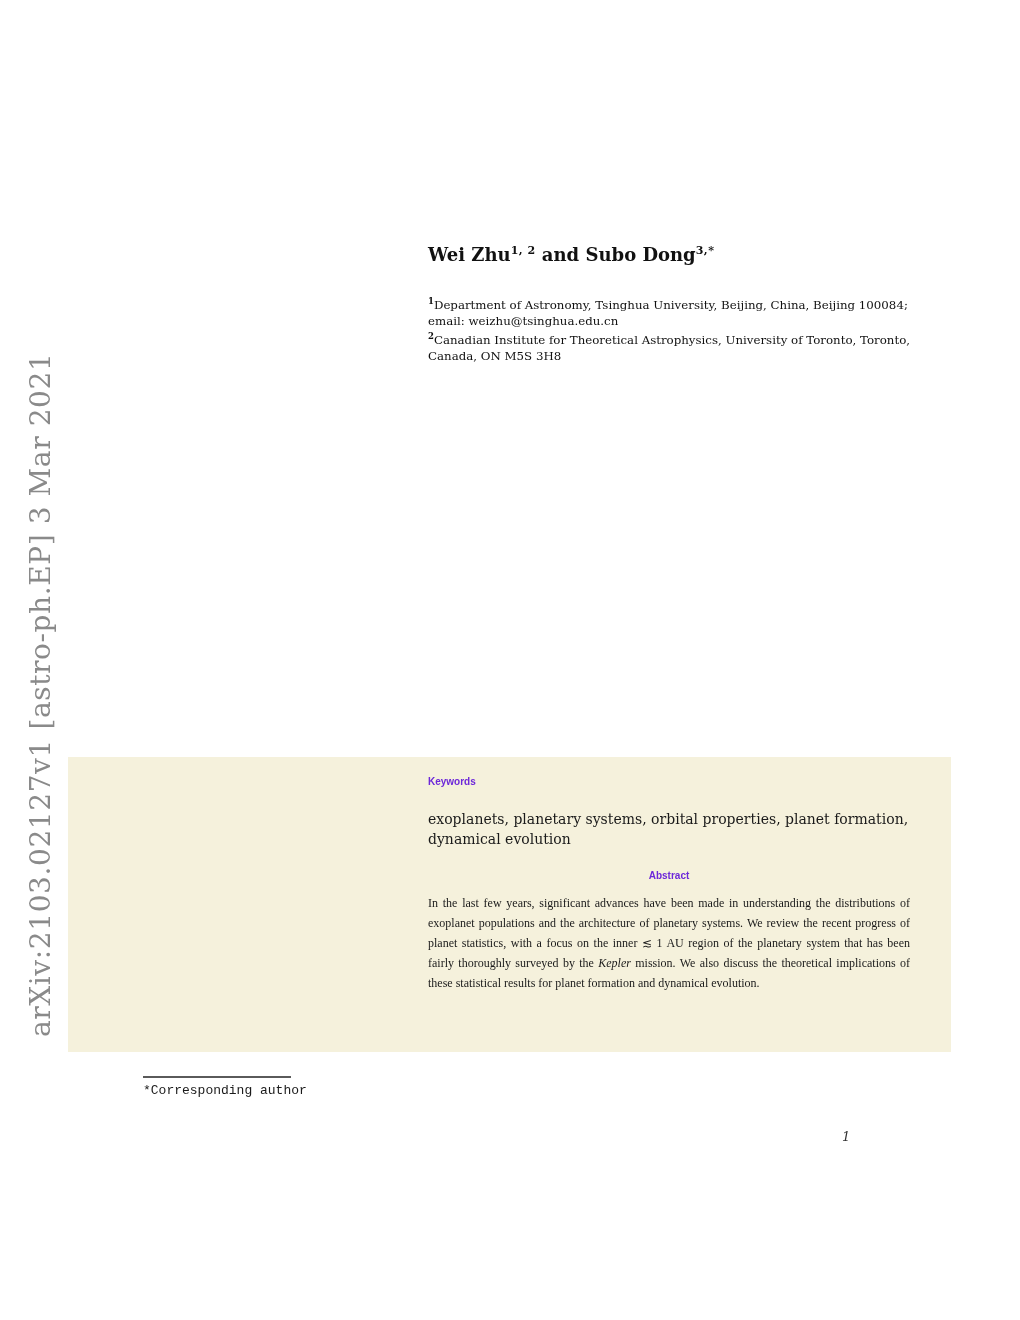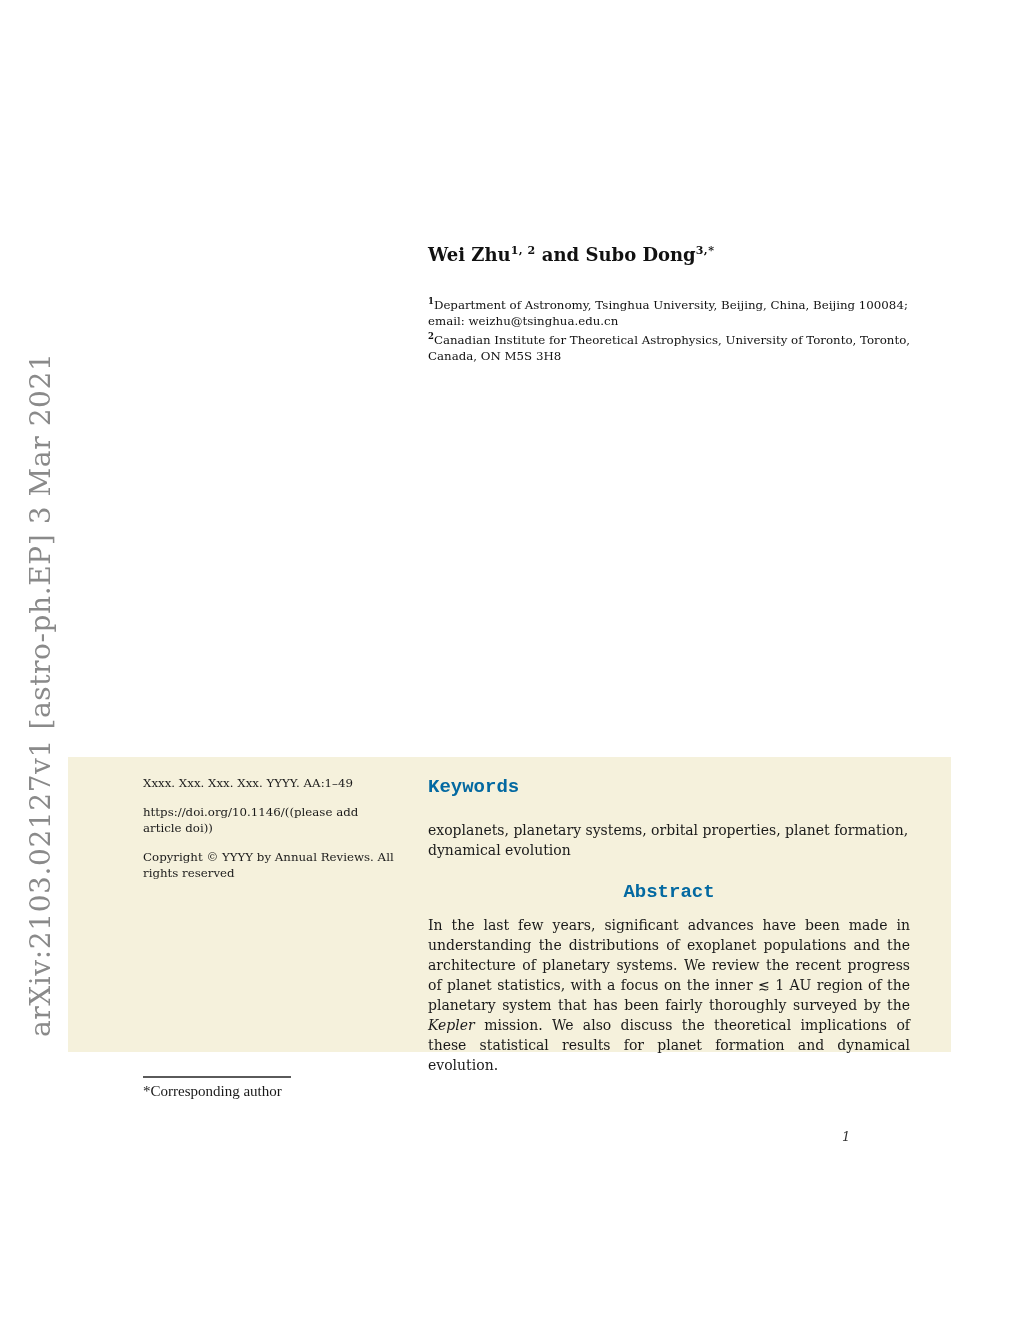--- a/index.html
+++ b/index.html
@@ -80,54 +80,55 @@
     color: #1a1a1a;
   }
   .panel-left p { margin: 0 0 13px 0; }
   .panel-right {
     position: absolute;
     left: 360px;
     top: 19px;
     width: 482px;
   }
   .side-label {
-    font-family: Liberation Mono, monospace;
+    font-family: Liberation Sans, sans-serif;
     font-weight: bold;
-    font-size: 19px;
-    color: #0369a1;
+    font-size: 10px;
+    color: #6d28d9;
   }
   .keywords-text {
     margin-top: 23px;
     font-size: 14px;
     line-height: 19.5px;
   }
   .abstract-label { margin-top: 21px; text-align: center; }
   .abstract-text {
     margin-top: 12px;
-    font-size: 14px;
+    font-size: 12px;
     line-height: 20px;
     text-align: justify;
+    font-family: Liberation Serif, serif;
   }
   .kepler { font-style: italic; }
 
   
   .footnote-rule {
     position: absolute;
     left: 143px;
     top: 1076px;
     width: 148px;
     height: 2px;
     background: #5a5a5a;
   }
   .footnote {
     position: absolute;
     left: 143px;
     top: 1083px;
-    font-family: Liberation Serif, serif;
-    font-size: 15px;
+    font-family: Liberation Mono, monospace;
+    font-size: 13px;
     color: #1a1a1a;
   }
 
   .page-number {
     position: absolute;
     left: 842px;
     top: 1129px;
     font-size: 13px;
     font-style: italic;
     color: #333;
@@ -144,25 +145,20 @@
   <div class="authors">
     <span>Wei Zhu</span><sup>1, 2</sup><span> and </span><span>Subo Dong</span><sup>3,*</sup>
   </div>
 
   <div class="affiliations">
     <div><sup>1</sup><span>Department of Astronomy, Tsinghua University, Beijing, China, Beijing 100084; email: weizhu@tsinghua.edu.cn</span></div>
     <div><sup>2</sup><span>Canadian Institute for Theoretical Astrophysics, University of Toronto, Toronto, Canada, ON M5S 3H8</span></div>
   </div>
 
   <div class="panel">
-    <div class="panel-left">
-      <p>Xxxx. Xxx. Xxx. Xxx. YYYY. AA:1–49</p>
-      <p>https://doi.org/10.1146/((please add article doi))</p>
-      <p>Copyright © YYYY by Annual Reviews. All rights reserved</p>
-    </div>
     <div class="panel-right">
       <div class="side-label">Keywords</div>
       <div class="keywords-text">exoplanets, planetary systems, orbital properties, planet formation, dynamical evolution</div>
       <div class="side-label abstract-label">Abstract</div>
       <div class="abstract-text">
         <span>In the last few years, significant advances have been made in understanding the distributions of exoplanet populations and the architecture of planetary systems. We review the recent progress of planet statistics, with a focus on the inner ≲ 1 AU region of the planetary system that has been fairly thoroughly surveyed by the </span><span class="kepler">Kepler</span><span> mission. We also discuss the theoretical implications of these statistical results for planet formation and dynamical evolution.</span>
       </div>
     </div>
   </div>
 

